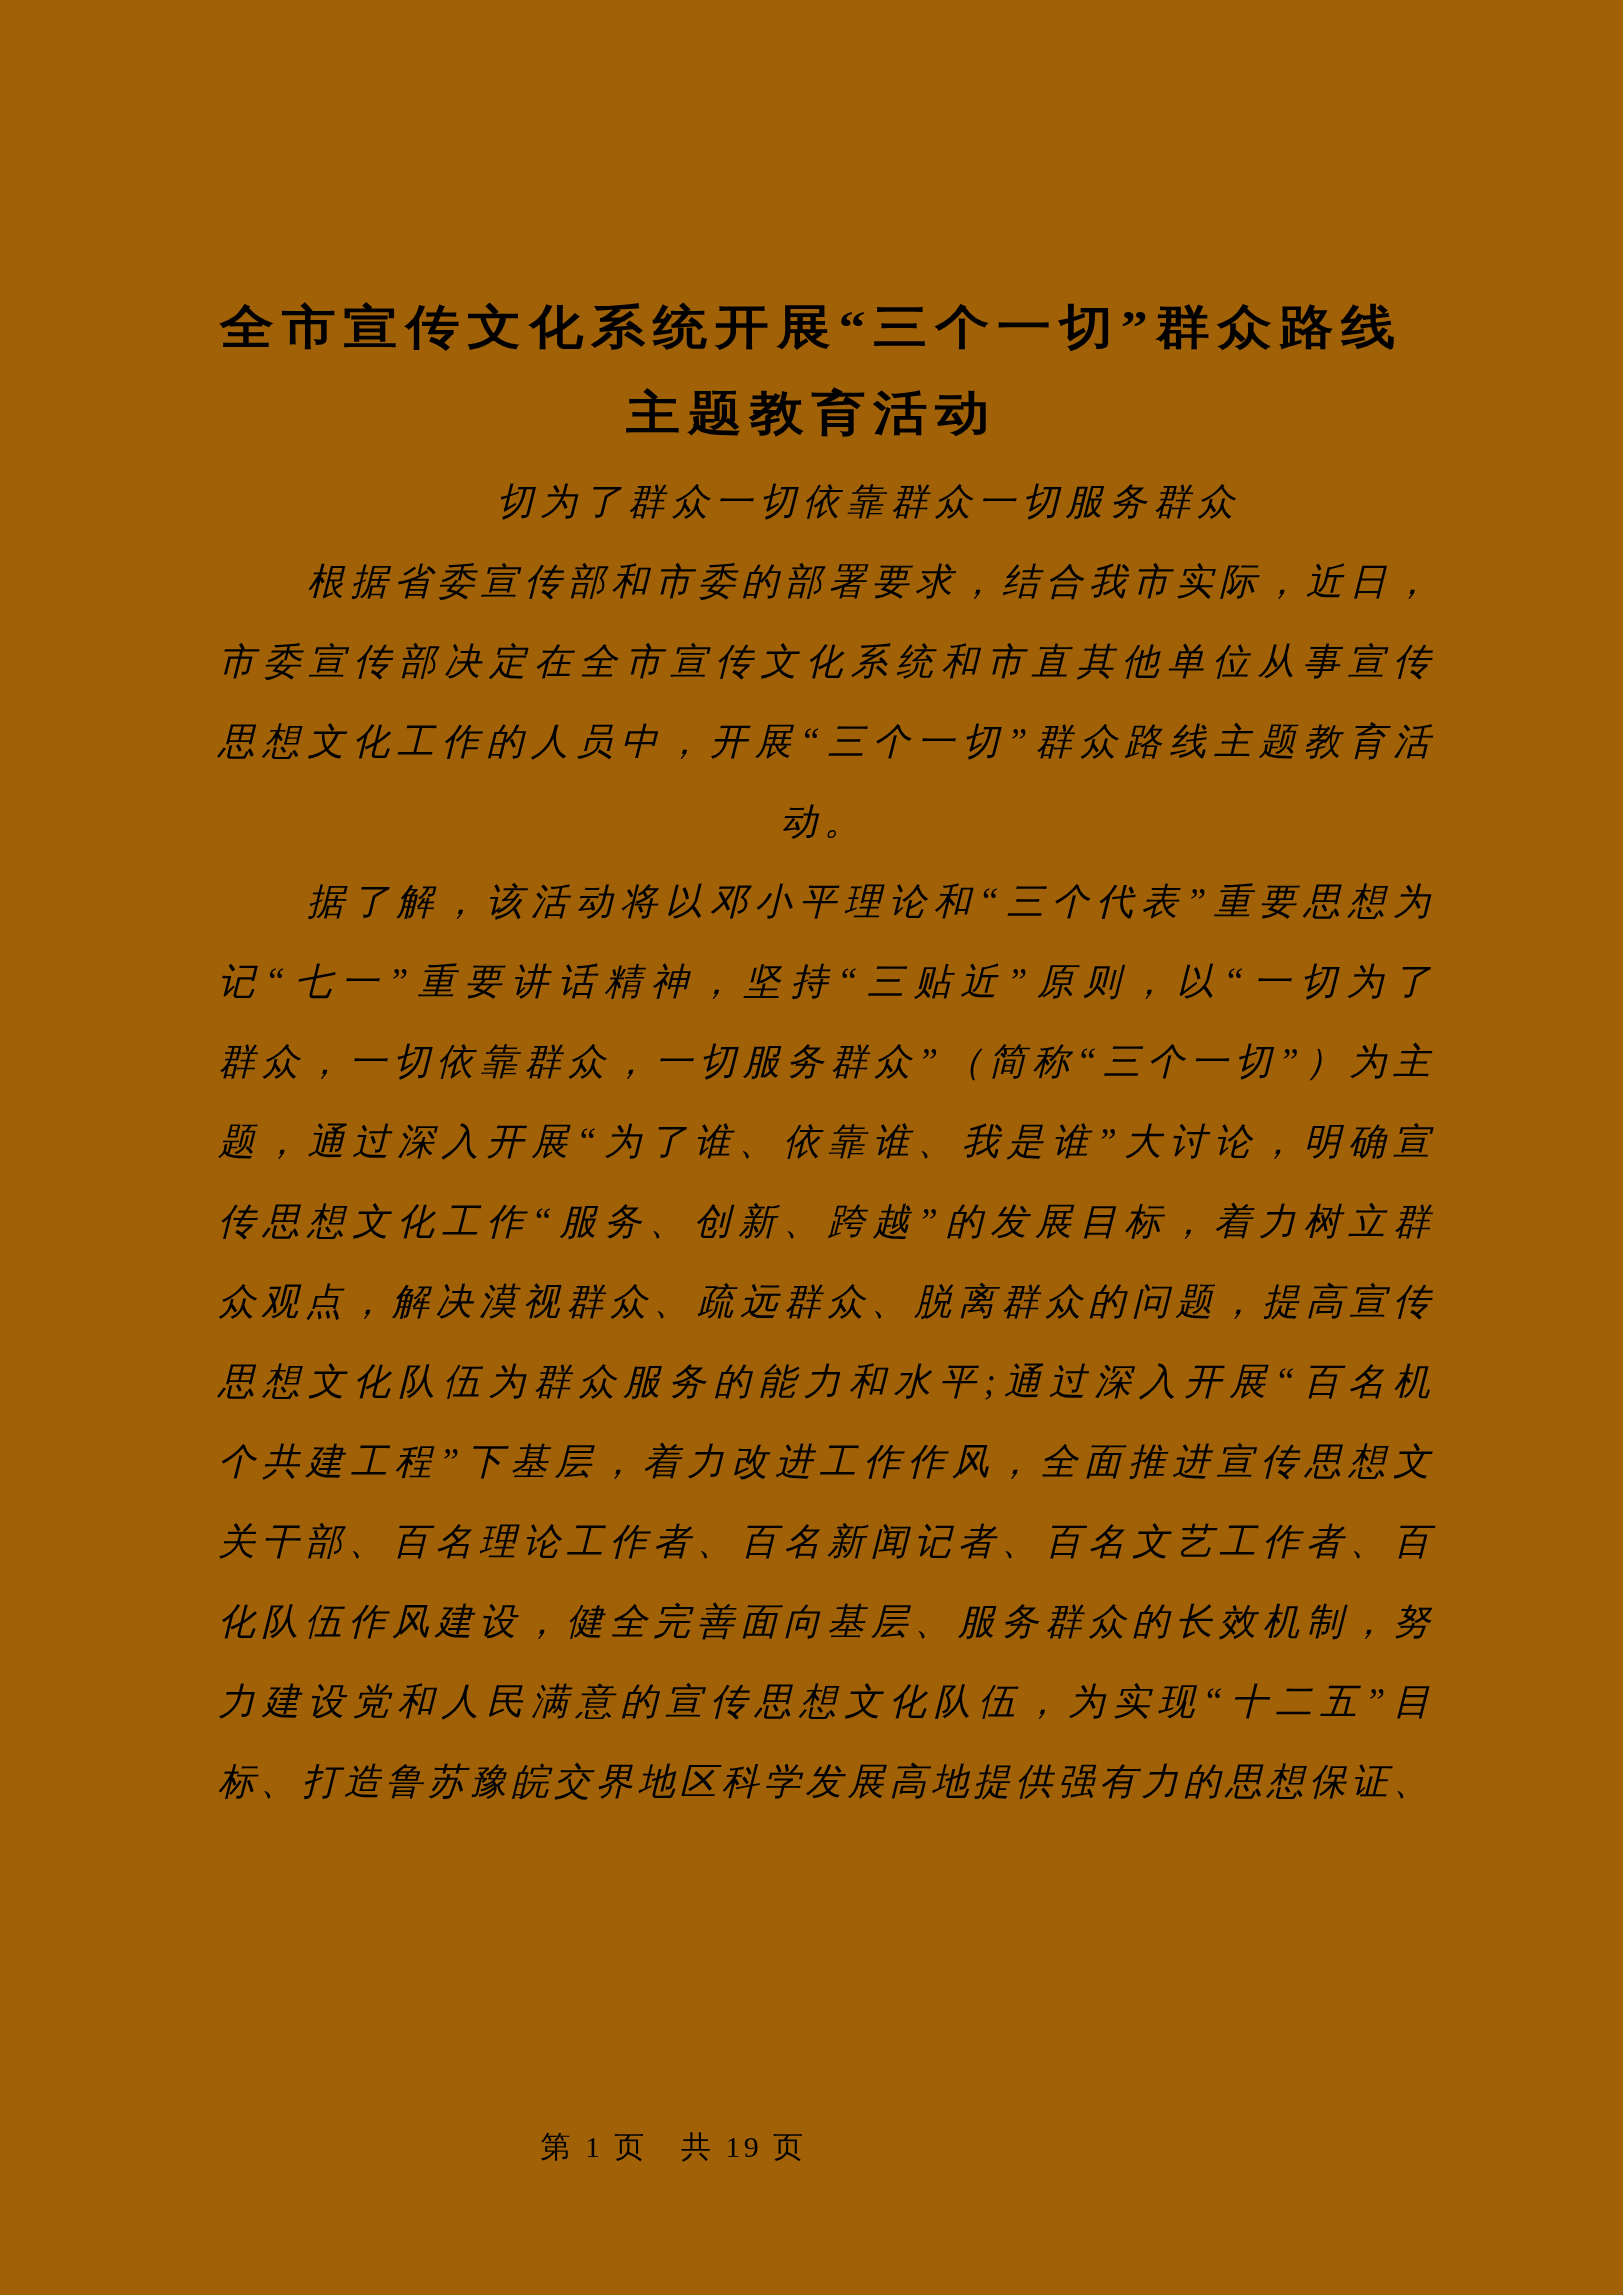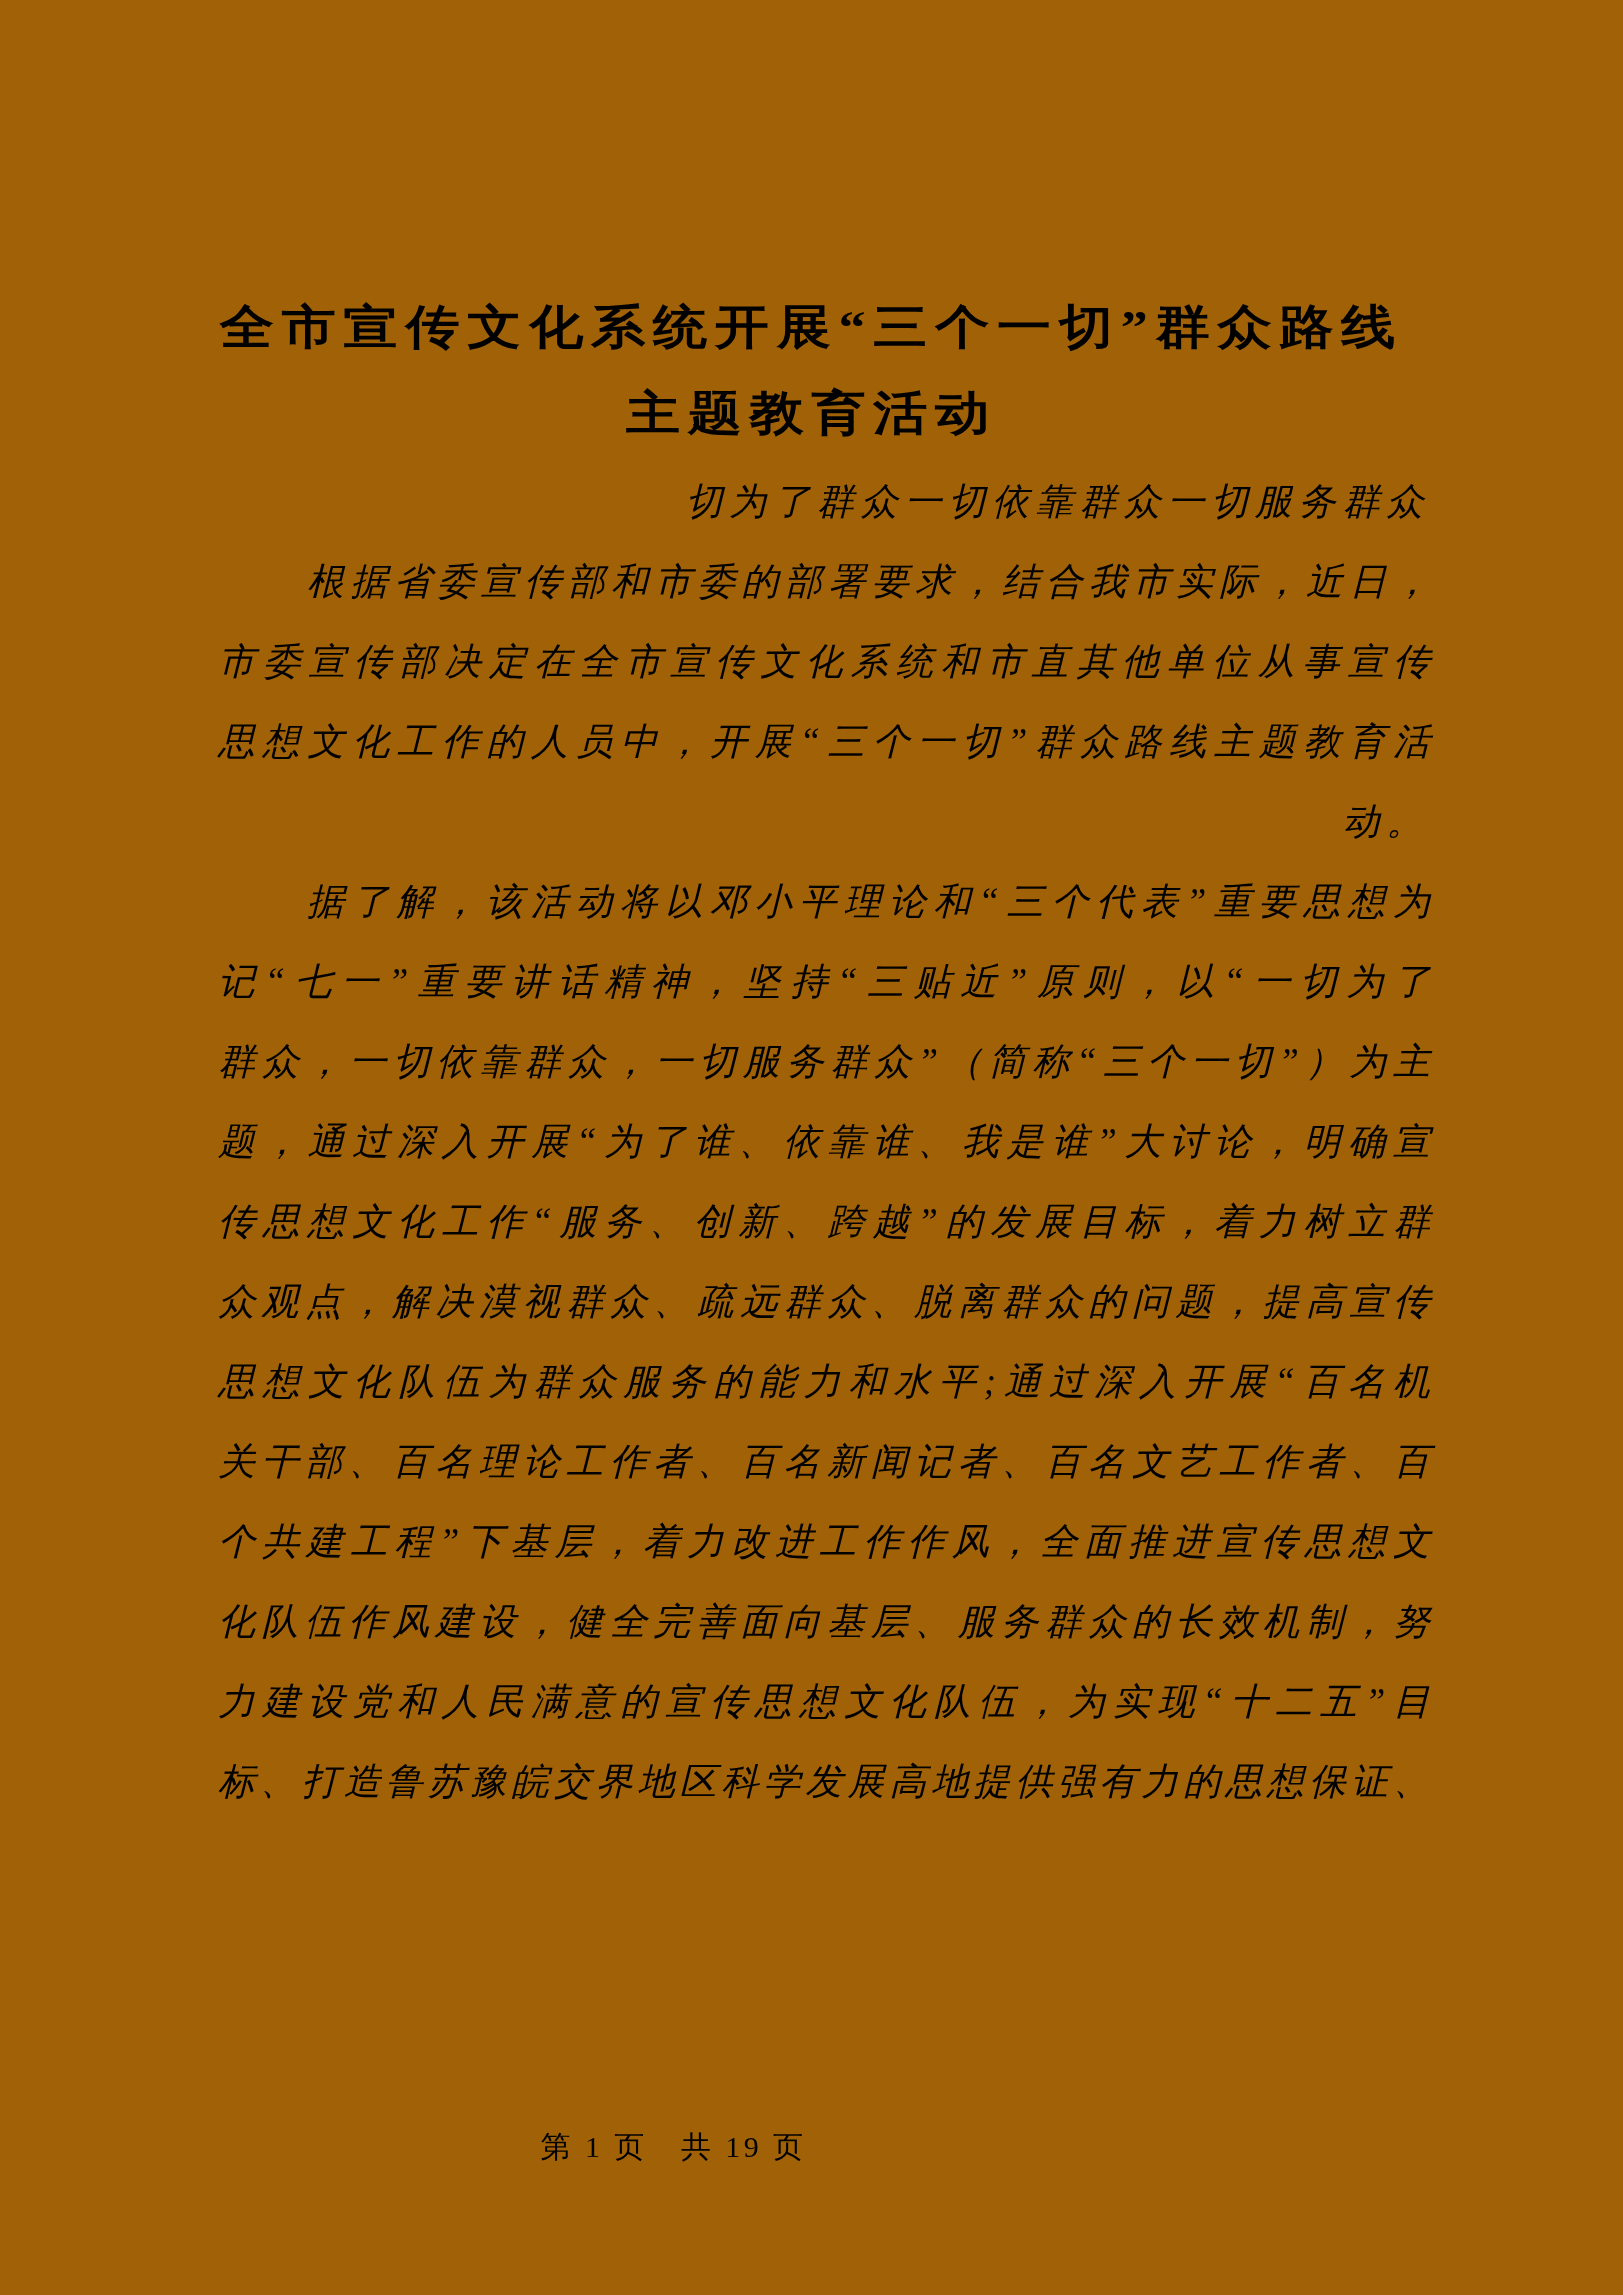--- a/index.html
+++ b/index.html
@@ -38,21 +38,21 @@
     position: absolute;
     top: 462px;
     left: 218px;
     width: 1212px;
   }
   .line {
     height: 80px;
     line-height: 80px;
     font-size: 37px;
     font-style: italic;
-    text-align: right;
+    text-align: center;
     letter-spacing: 6.8px;
     white-space: nowrap;
   }
   .line.full {
     text-align: justify;
     text-align-last: justify;
     letter-spacing: normal;
     white-space: normal;
   }
   .line.indent {
@@ -86,22 +86,22 @@
       <div class="line full">市委宣传部决定在全市宣传文化系统和市直其他单位从事宣传</div>
       <div class="line full">思想文化工作的人员中，开展“三个一切”群众路线主题教育活</div>
       <div class="line">动。</div>
       <div class="line full indent">据了解，该活动将以邓小平理论和“三个代表”重要思想为</div>
       <div class="line full">记“七一”重要讲话精神，坚持“三贴近”原则，以“一切为了</div>
       <div class="line full">群众，一切依靠群众，一切服务群众”（简称“三个一切”）为主</div>
       <div class="line full">题，通过深入开展“为了谁、依靠谁、我是谁”大讨论，明确宣</div>
       <div class="line full">传思想文化工作“服务、创新、跨越”的发展目标，着力树立群</div>
       <div class="line full">众观点，解决漠视群众、疏远群众、脱离群众的问题，提高宣传</div>
       <div class="line full">思想文化队伍为群众服务的能力和水平;通过深入开展“百名机</div>
+      <div class="line full">个共建工程”下基层，着力改进工作作风，全面推进宣传思想文</div>
       <div class="line full">关干部、百名理论工作者、百名新闻记者、百名文艺工作者、百</div>
-      <div class="line full">个共建工程”下基层，着力改进工作作风，全面推进宣传思想文</div>
       <div class="line full">化队伍作风建设，健全完善面向基层、服务群众的长效机制，努</div>
       <div class="line full">力建设党和人民满意的宣传思想文化队伍，为实现“十二五”目</div>
       <div class="line full">标、打造鲁苏豫皖交界地区科学发展高地提供强有力的思想保证、</div>
     </div>
 
   <div class="footer">
     <span>第 1 页　共 19 页</span>
   </div>
 
 </div>

